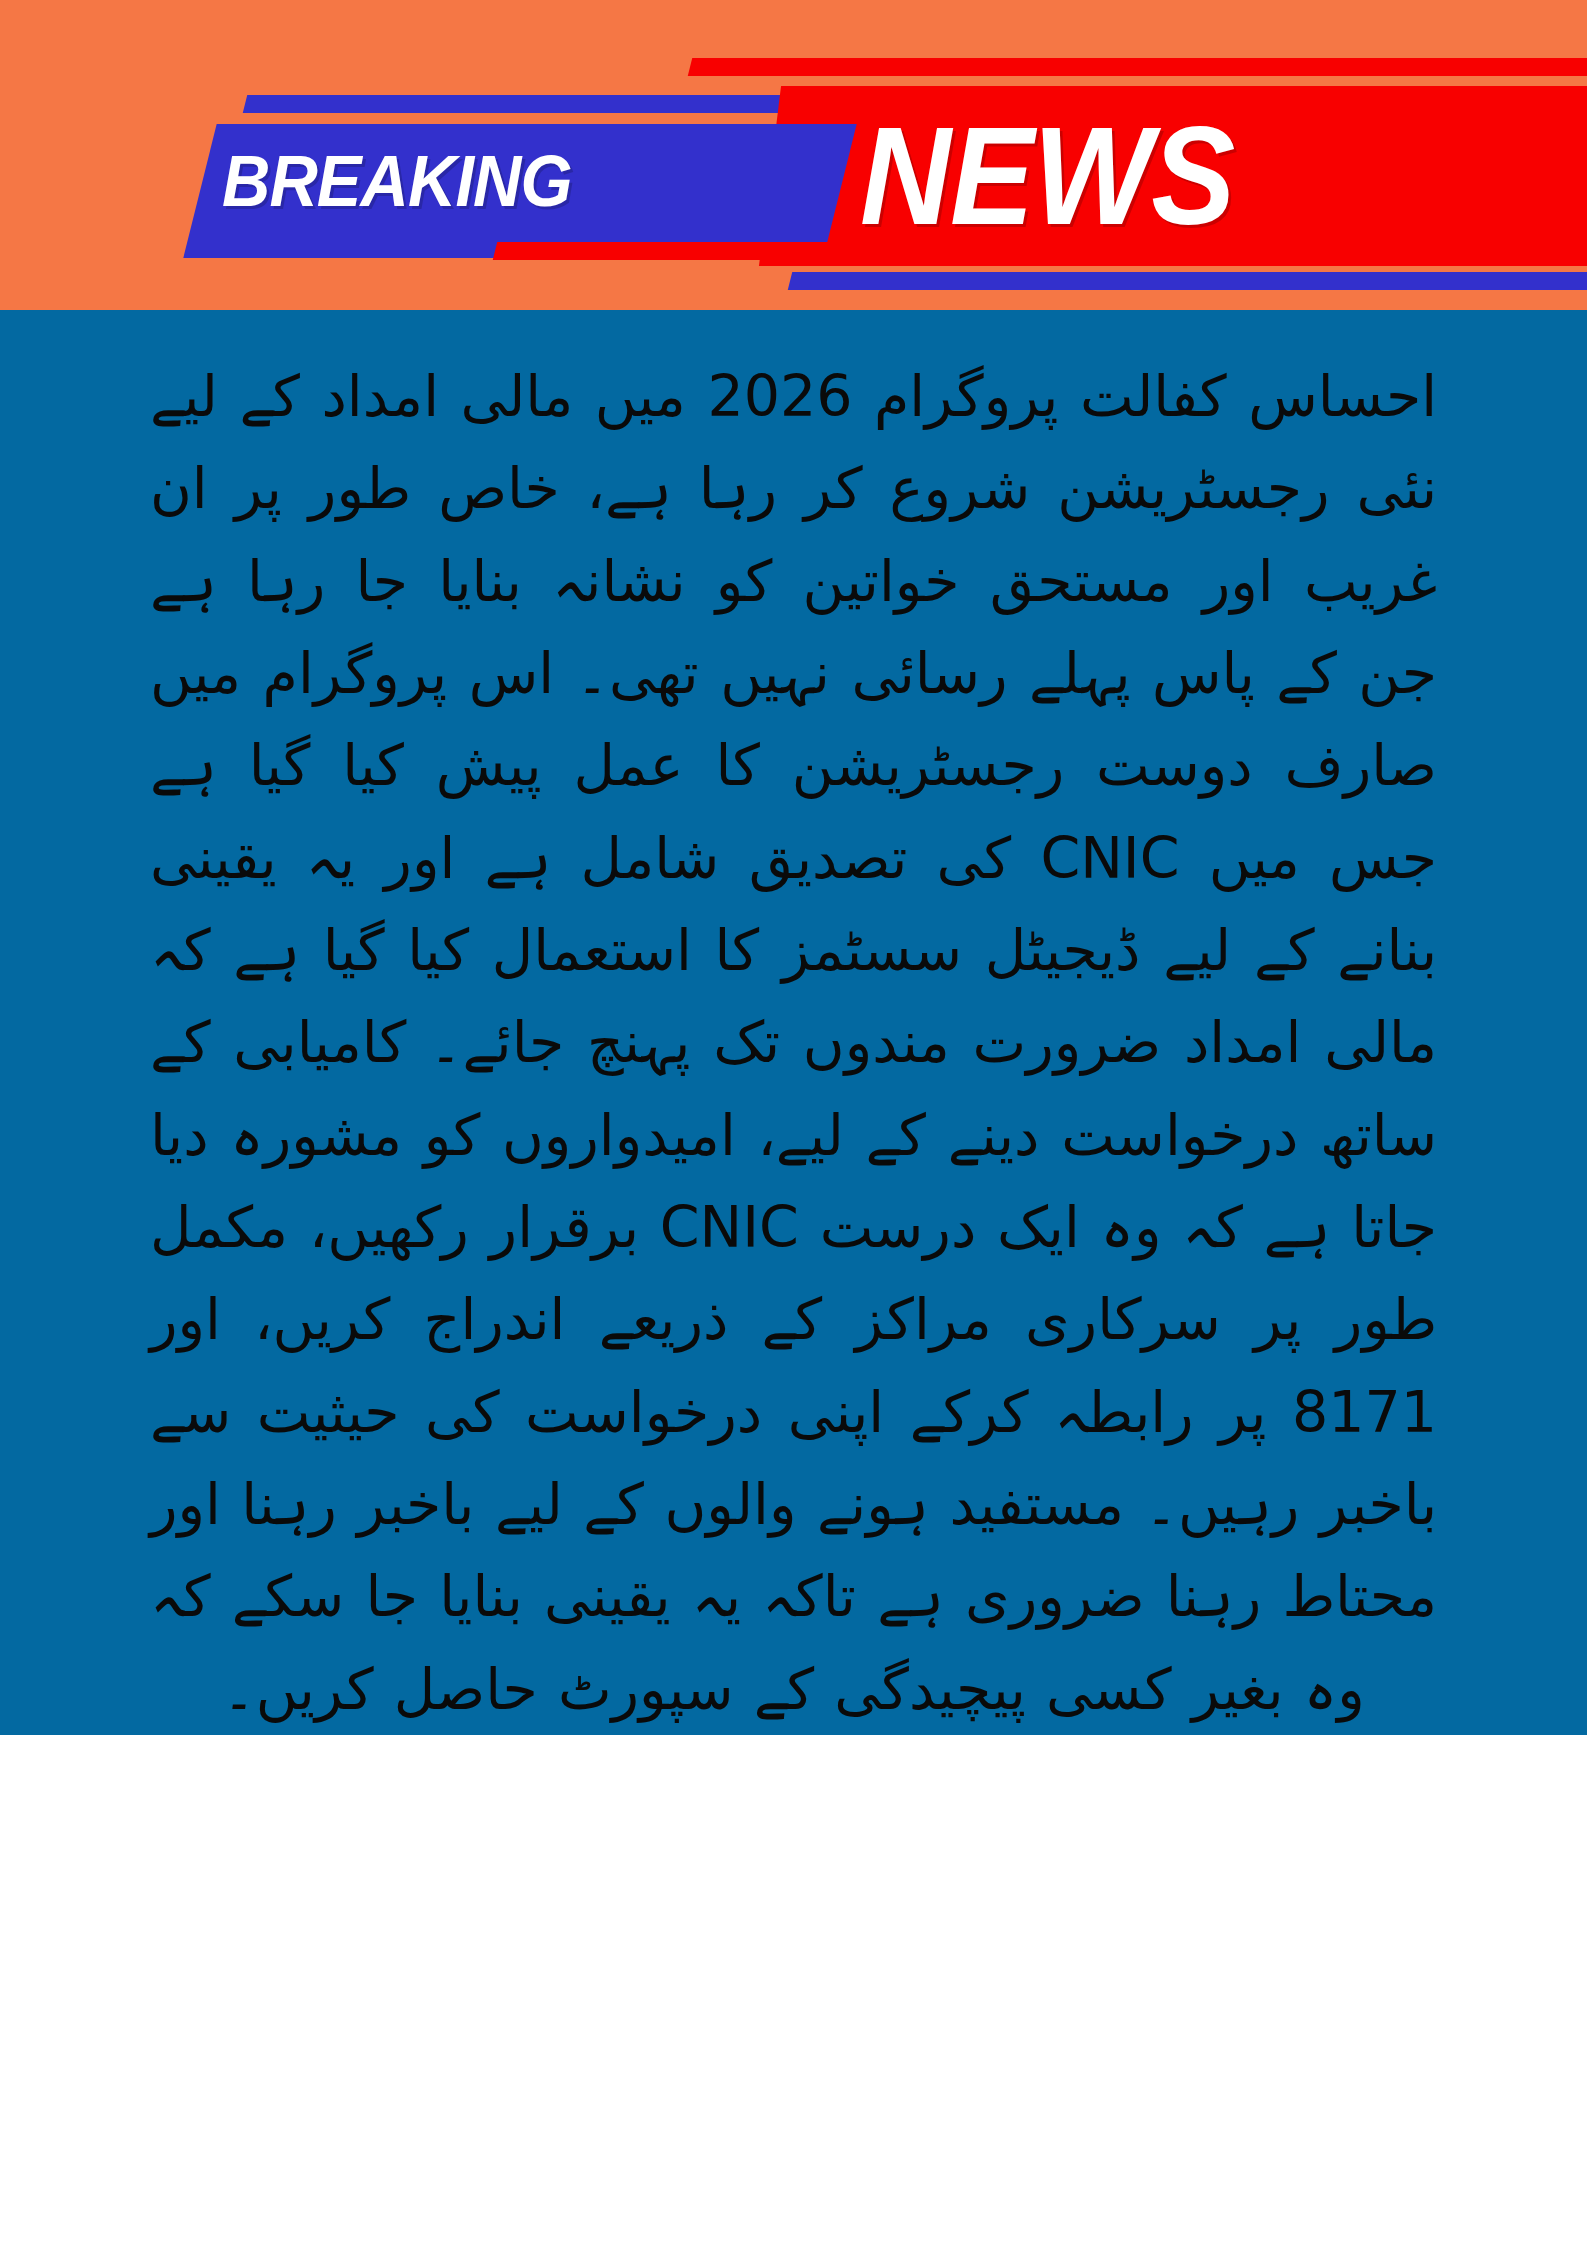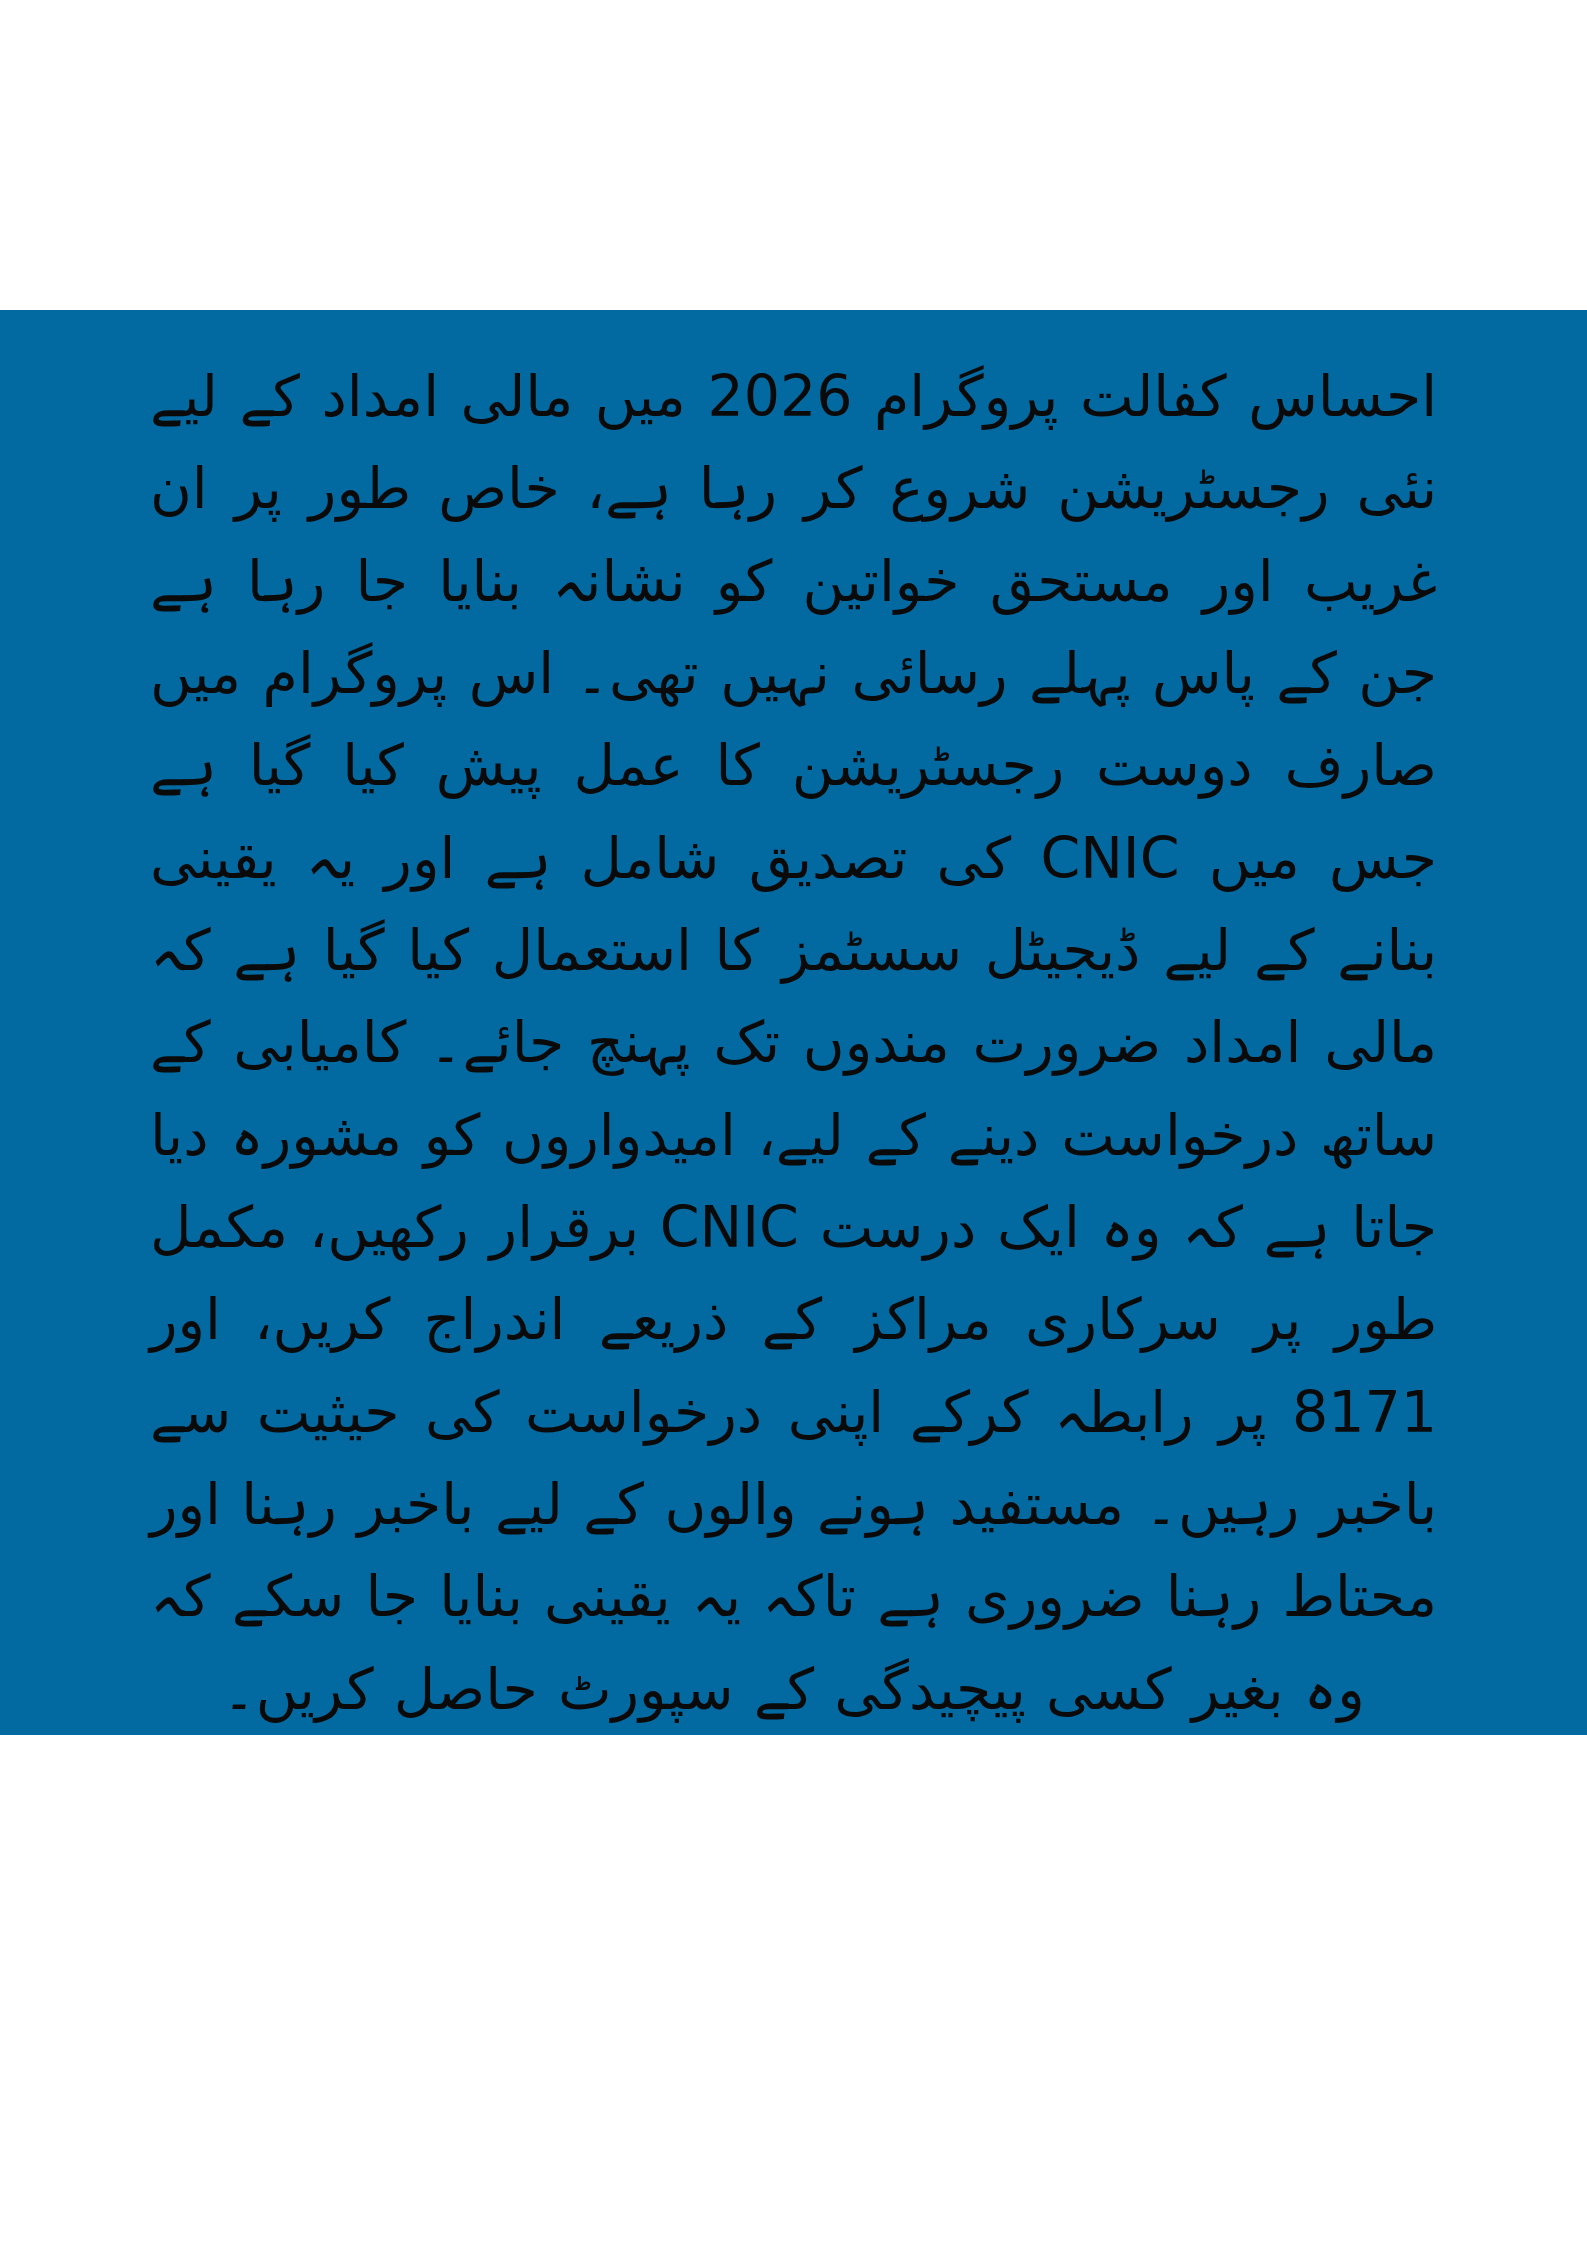--- a/index.html
+++ b/index.html
@@ -135,20 +135,30 @@
   }
   .article-body p {
     margin: 0;
   }
 </style>
 </head>
 <body>
 
 <div class="page">
 
+  <div class="banner">
+    <div class="stripe stripe-red-top"></div>
+    <div class="stripe stripe-blue-top"></div>
+    <div class="panel-news"></div>
+    <div class="panel-breaking"></div>
+    <div class="banner-word word-breaking">BREAKING</div>
+    <div class="banner-word word-news">NEWS</div>
+    <div class="stripe stripe-red-bottom"></div>
+    <div class="stripe stripe-blue-bottom"></div>
+  </div>
 
   <div class="article">
     <div class="article-body">
       <p>احساس کفالت پروگرام 2026 میں مالی امداد کے لیے نئی رجسٹریشن شروع کر رہا ہے، خاص طور پر ان غریب اور مستحق خواتین کو نشانہ بنایا جا رہا ہے جن کے پاس پہلے رسائی نہیں تھی۔ اس پروگرام میں صارف دوست رجسٹریشن کا عمل پیش کیا گیا ہے جس میں CNIC کی تصدیق شامل ہے اور یہ یقینی بنانے کے لیے ڈیجیٹل سسٹمز کا استعمال کیا گیا ہے کہ مالی امداد ضرورت مندوں تک پہنچ جائے۔ کامیابی کے ساتھ درخواست دینے کے لیے، امیدواروں کو مشورہ دیا جاتا ہے کہ وہ ایک درست CNIC برقرار رکھیں، مکمل طور پر سرکاری مراکز کے ذریعے اندراج کریں، اور 8171 پر رابطہ کرکے اپنی درخواست کی حیثیت سے باخبر رہیں۔ مستفید ہونے والوں کے لیے باخبر رہنا اور محتاط رہنا ضروری ہے تاکہ یہ یقینی بنایا جا سکے کہ وہ بغیر کسی پیچیدگی کے سپورٹ حاصل کریں۔</p>
     </div>
   </div>
 
 </div>
 
 </body></html>

